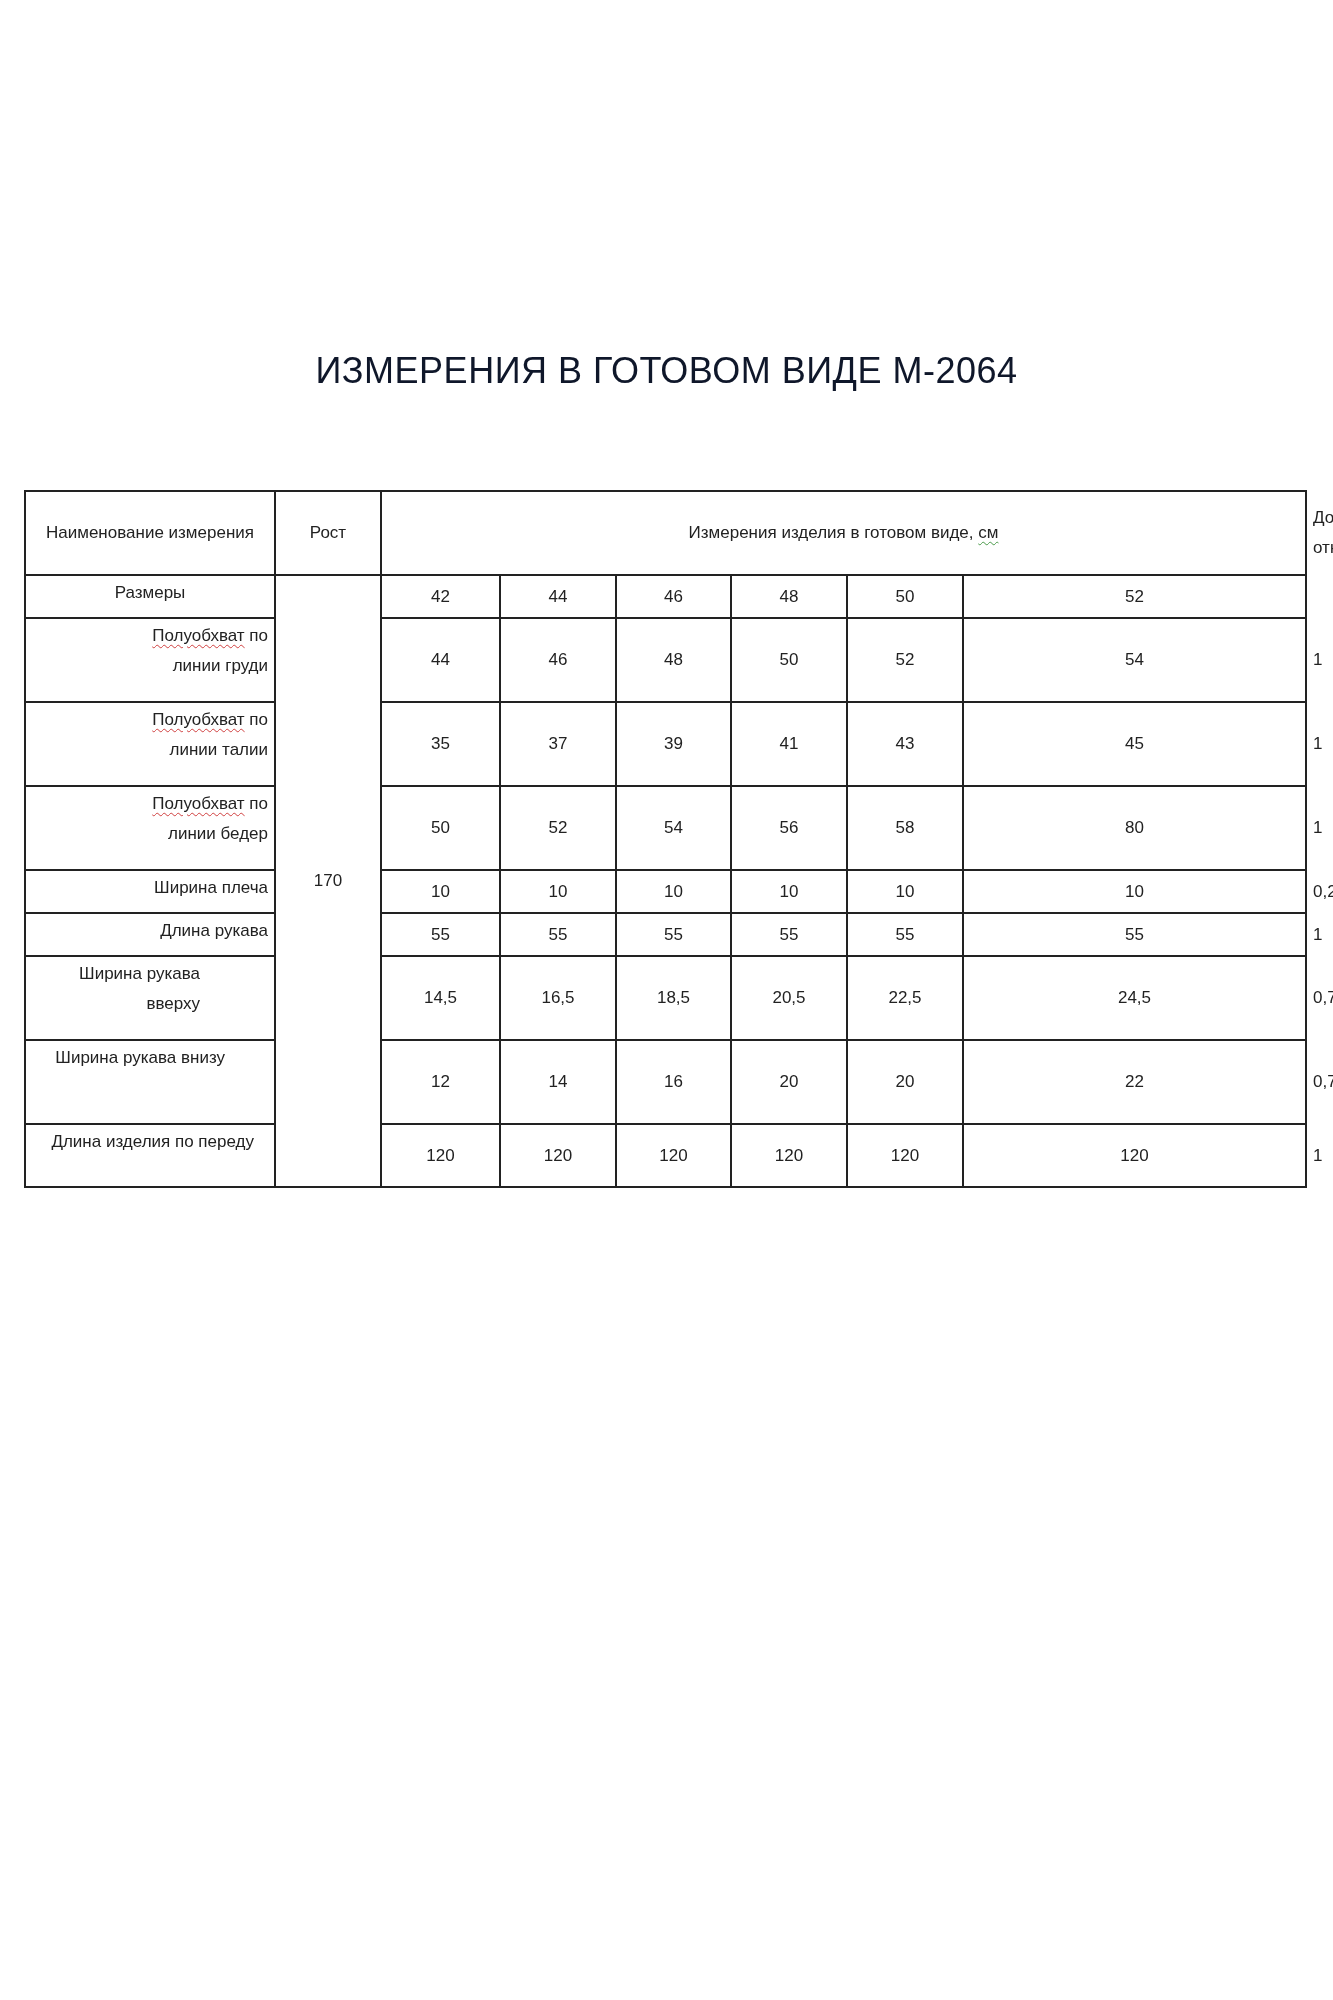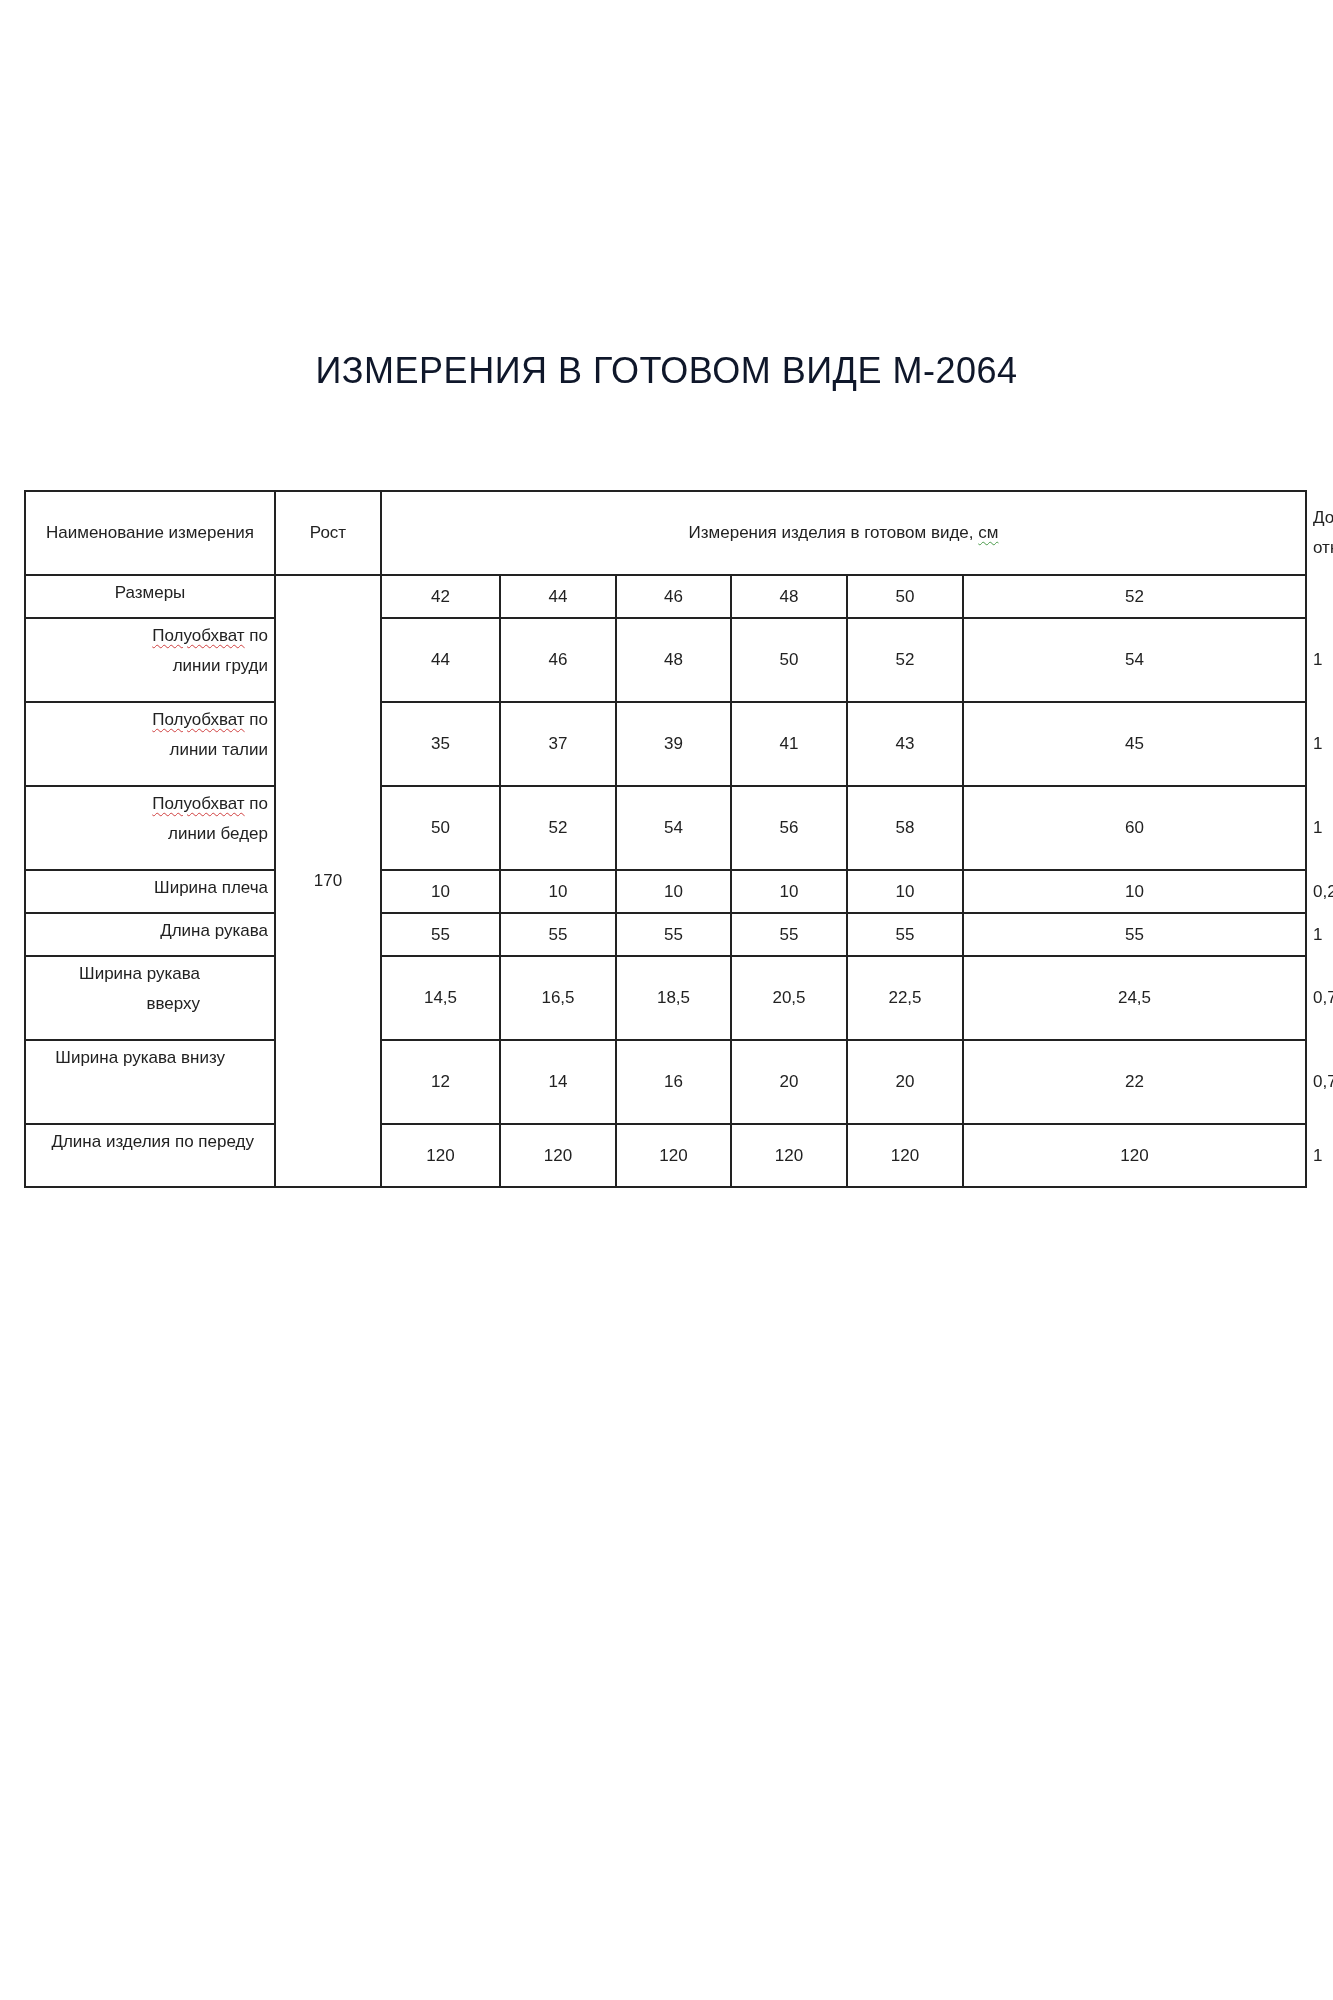--- a/index.html
+++ b/index.html
@@ -80,21 +80,21 @@
     <td>45</td>
     <td>1</td>
   </tr>
   <tr class="r-tall">
     <td class="name"><span class="spell">Полуобхват</span><span> по</span><br><span>линии бедер</span></td>
     <td>50</td>
     <td>52</td>
     <td>54</td>
     <td>56</td>
     <td>58</td>
-    <td>60</td>
+    <td>80</td>
     <td>1</td>
   </tr>
   <tr class="r-short">
     <td class="name">Ширина плеча</td>
     <td>10</td>
     <td>10</td>
     <td>10</td>
     <td>10</td>
     <td>10</td>
     <td>10</td>

